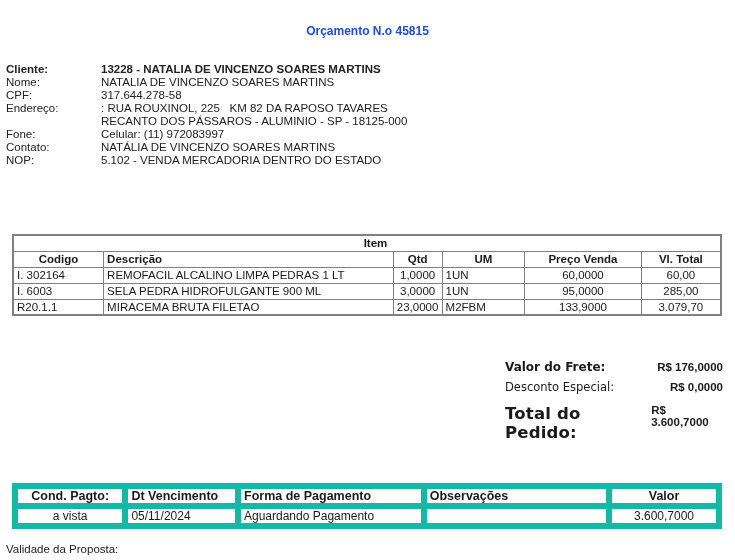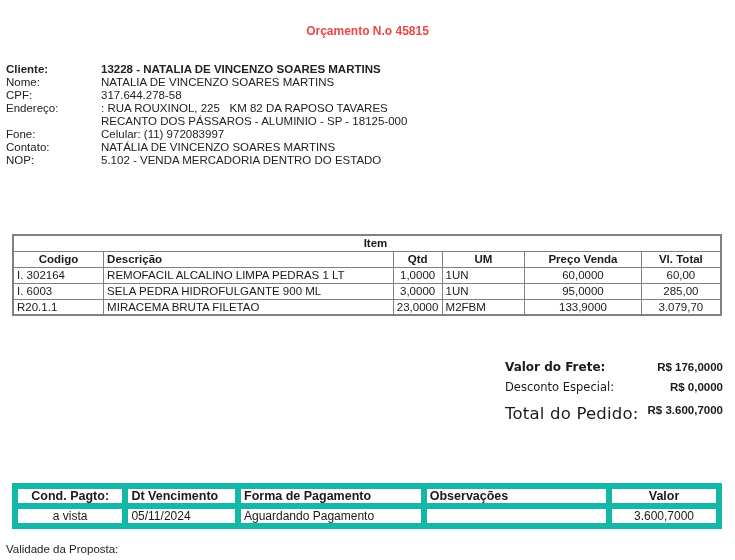--- a/index.html
+++ b/index.html
@@ -4,21 +4,21 @@
 <style>
   * { box-sizing: border-box; margin: 0; padding: 0; }
   html, body {
     width: 735px; height: 560px; background: #ffffff; overflow: hidden;
     font-family: "Liberation Sans", sans-serif; color: #1a1a1a;
   }
   .page { position: relative; width: 735px; height: 560px; }
 
   .title {
     position: absolute; left: 0; top: 24px; width: 735px; text-align: center;
-    font-size: 12px; font-weight: bold; color: #ef4444;
+    font-size: 12px; font-weight: bold; color: #1d4ed8;
   }
 
   .client-block {
     position: absolute; left: 6px; top: 63px; font-size: 11.5px; line-height: 13px;
   }
   .client-row { display: flex; }
   .client-row .lbl { width: 95px; color: #222; }
   .client-row .val { color: #222; }
   .client-row.bold .lbl, .client-row.bold .val { font-weight: bold; }
 
@@ -38,21 +38,21 @@
   .l { text-align: left; }
 
   .totals {
     position: absolute; left: 505px; top: 360px; width: 218px;
   }
   .trow { display: flex; justify-content: space-between; align-items: baseline; height: 20px; }
   .trow .tl { font-size: 12px; font-weight: bold; font-family: "DejaVu Sans", sans-serif; }
   .trow .tv { font-size: 11.5px; font-weight: bold; }
   .trow.light .tl { font-weight: normal; font-family: "DejaVu Sans", sans-serif; font-size: 11.5px; }
   .trow.big { margin-top: 4px; height: 22px; }
-  .trow.big .tl { font-size: 16.5px; font-weight: normal; font-family: "DejaVu Sans", sans-serif; letter-spacing: 0.2px; }
+  .trow.big .tl { font-size: 16.5px; font-weight: bold; font-family: "DejaVu Sans", sans-serif; letter-spacing: 0.2px; }
   .trow.big .tv { font-size: 11.5px; position: relative; top: -5px; }
 
   .pay {
     position: absolute; left: 12px; top: 483px; width: 710px;
     font-size: 12px; border: 2px solid #808080;
   }
   .pay td, .pay th {
     border: 6px solid #14b8a6; padding: 0 3px; height: 16px; line-height: 14px; white-space: nowrap;
   }
   .pay th { font-weight: bold; font-size: 12.5px; }

